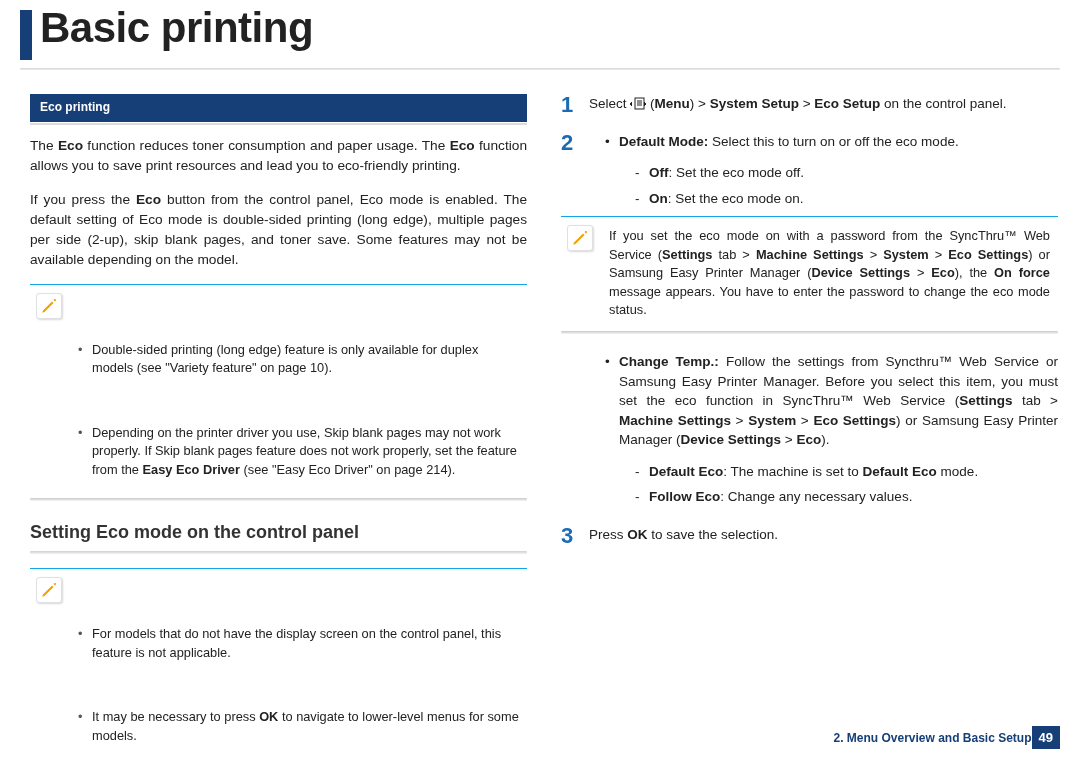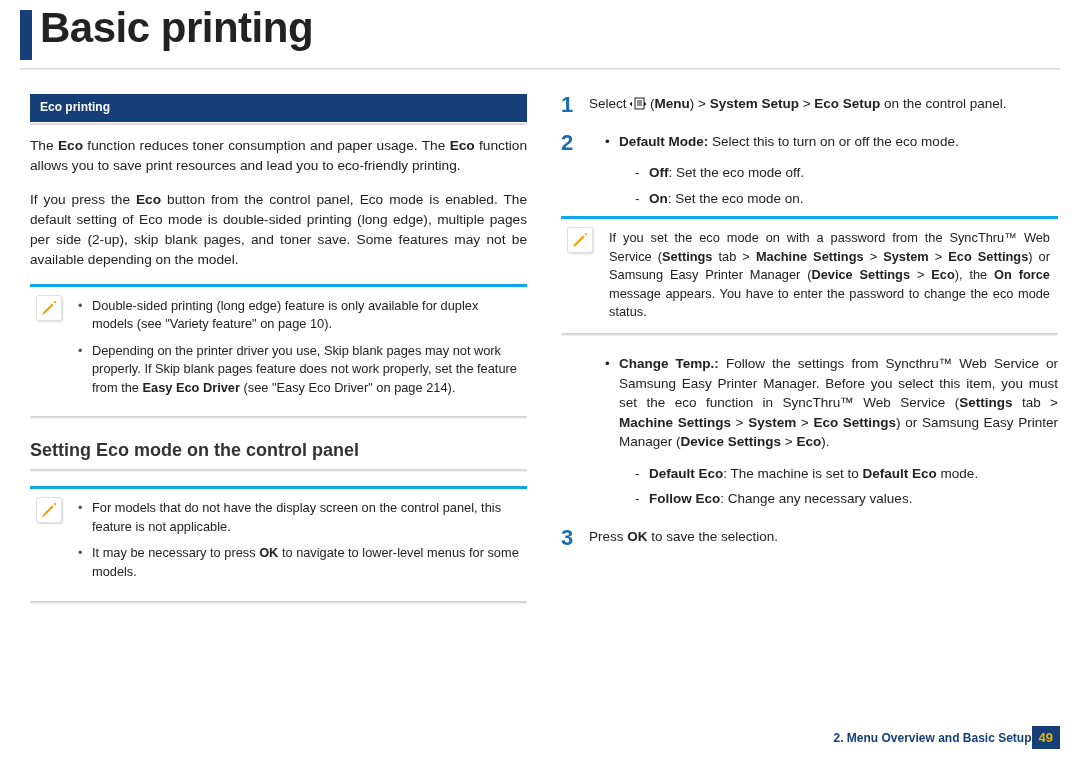--- a/index.html
+++ b/index.html
@@ -62,21 +62,21 @@
     position:absolute;
     left:0; right:0; bottom:-3px;
     height:2px;
     background:#dcdcdc;
   }
   .para {
     margin-bottom: 14px;
     text-align: justify;
   }
   .note-box {
-    border-top: 3px solid #0ea5e9;
+    border-top: 1px solid #0ea5e9;
     position: relative;
     padding: 10px 8px 14px 48px;
     margin: 8px 0 18px 0;
     font-size: 12.8px;
     line-height:1.45;
   }
   .note-box::after{
     content:"";
     position:absolute;
     left:0; right:0; bottom:0;
@@ -89,21 +89,21 @@
     left: 6px; top: 8px;
     width: 26px; height: 26px;
     background: #fff;
     border: 1px solid #e0e0e0;
     border-radius: 3px;
     display:flex; align-items:center; justify-content:center;
     box-shadow: 1px 1px 2px rgba(0,0,0,.15);
   }
   .note-icon svg { width: 18px; height: 18px; }
   .note-box ul { list-style: none; }
-  .note-box li { position: relative; padding-left: 14px; margin-bottom: 8px; }
+  .note-box li { position: relative; padding-left: 14px; margin-bottom: 8px; margin-top: 46px; }
   .note-box li::before {
     content: "•"; position:absolute; left:0; top:0; color:#555;
   }
   .subheading {
     font-size: 18px;
     font-weight: bold;
     color: #333;
     margin: 14px 0 6px 0;
   }
   .sub-hr{
@@ -144,21 +144,21 @@
     bottom: 14px;
     display: flex;
     align-items: center;
     gap: 0;
     font-size: 12px;
     color: #163f78;
     font-weight: bold;
   }
   .page-num-box {
     background: #163f78;
-    color: #eab308;
+    color: #ffffff;
     padding: 4px 7px;
     font-size: 13px;
   }
   .note-right .note-box { margin-top: 4px; }
 </style>
 </head>
 <body>
 
 <div class="page-title-wrap">
   <div class="title-bar"></div>

